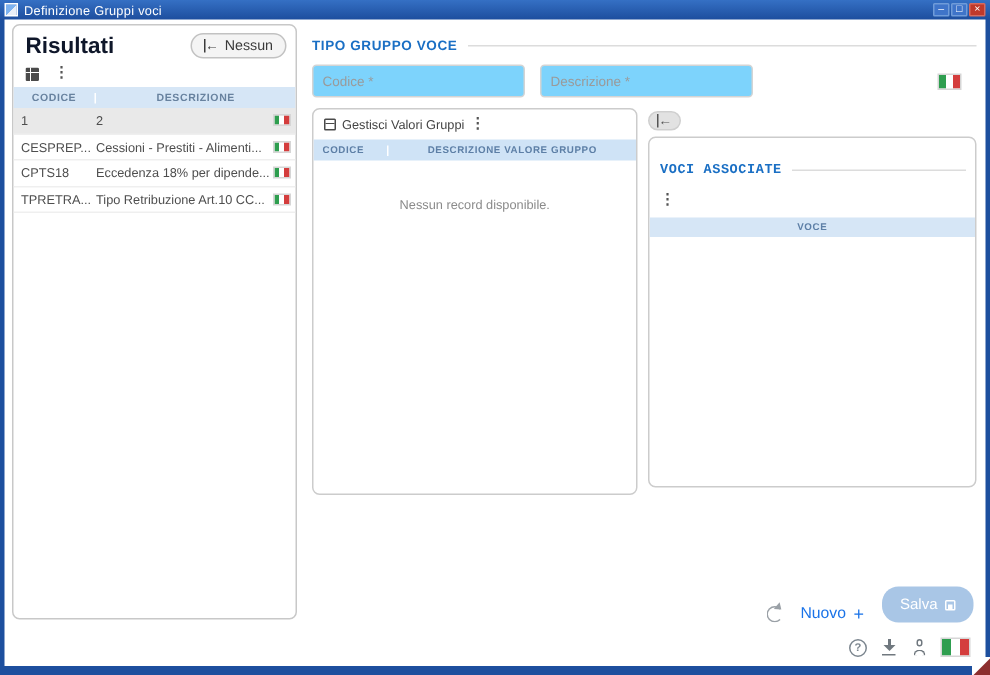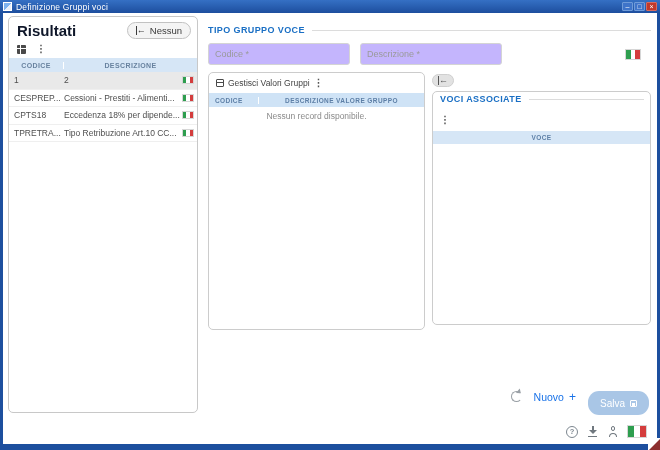--- a/index.html
+++ b/index.html
@@ -67,49 +67,49 @@
   .flag.xl{ width:20px; height:13px; }
 
   
   .main-area{ position:absolute; left:201px; top:3px; right:4px; bottom:3px; }
 
   .sec-header{ display:flex; align-items:center; gap:7px; margin:9px 2px 0 4px; }
   .sec-title{ color:#1a6fc4; font-weight:bold; font-size:9px; letter-spacing:.4px; white-space:nowrap; }
   .sec-line{ flex:1; height:1px; background:#dcdcdc; }
 
   .fields-row{ display:flex; align-items:center; gap:10px; margin:8px 2px 0 4px; }
-  .field{ width:142px; height:22px; background:#c4b5fd; border:1px solid #d4d4d4; border-radius:3px;
+  .field{ width:142px; height:22px; background:#7dd3fc; border:1px solid #d4d4d4; border-radius:3px;
     display:flex; align-items:center; padding:0 6px; }
   .field input{ width:100%; border:none; outline:none; background:transparent;
     font-family:"Liberation Sans",sans-serif; font-size:9px; color:#555; }
   .field input::placeholder{ color:#9a9a9a; }
   .fields-row .flag{ margin-left:auto; margin-right:10px; }
 
   .panels-row{ display:flex; gap:7px; margin:7px 2px 0 4px; height:258px; }
 
   .valori-panel{ width:217px; border:1px solid #ccc; border-radius:5px; background:#fff; overflow:hidden; }
   .valori-toolbar{ display:flex; align-items:center; gap:4px; padding:5px 7px; }
   .link-btn{ display:inline-flex; align-items:center; gap:4px; font-size:8.5px; color:#444; cursor:pointer; }
   .edit-grid-icon{ width:8px; height:8px; border:1.2px solid #4a4a4a; border-radius:1px;
     background-image:linear-gradient(to bottom, transparent 2px, #4a4a4a 2px, #4a4a4a 3px, transparent 3px); }
   .thead.valori{ font-size:6.5px; height:14px; color:#5d7fa6; background:#cfe3f6; }
   .thead.valori .c1{ width:50px; text-align:left; padding-left:6px; }
-  .empty-text{ text-align:center; font-size:8.5px; color:#8a8a8a; margin-top:4px; }
+  .empty-text{ text-align:center; font-size:8.5px; color:#8a8a8a; margin-top:24px; }
 
   .right-col{ flex:1; display:flex; flex-direction:column; }
   .collapse-mini{ width:22px; height:13px; margin:2px 0 4px 0; display:inline-flex; align-items:center; justify-content:center;
     background:#e2e2e2; border:1px solid #cfcfcf; border-radius:8px; font-size:8px; color:#555; cursor:pointer; }
   .voci-panel{ flex:1; border:1px solid #ccc; border-radius:5px; background:#fff; overflow:hidden;
     display:flex; flex-direction:column; margin-bottom:5px; }
-  .voci-panel .sec-header{ margin:2px 6px 0 7px; }
+  .voci-panel .sec-header{ margin:16px 6px 0 7px;font-family:Liberation Mono, monospace; }
   .voci-kebab-row{ padding:5px 7px 4px 7px; }
   .thead.voce{ font-size:6.5px; height:13px; color:#5d7fa6; background:#d6e6f6; justify-content:center; }
 
   
-  .main-footer{ position:absolute; right:4px; bottom:26px; display:flex; align-items:flex-start; gap:12px; }
+  .main-footer{ position:absolute; right:4px; bottom:26px; display:flex; align-items:flex-end; gap:12px; }
   .refresh-icon{ position:relative; width:11px; height:11px; cursor:pointer; }
   .refresh-icon::before{ content:""; position:absolute; inset:0; border:1.5px solid #9aa0a6; border-radius:50%;
     border-right-color:transparent; }
   .refresh-icon::after{ content:""; position:absolute; right:-2px; top:-1px; border:3px solid transparent;
     border-left:4px solid #9aa0a6; transform:rotate(40deg); }
   .nuovo-btn{ display:inline-flex; align-items:center; gap:5px; color:#1a73e8; font-size:10.5px; cursor:pointer; }
   .nuovo-plus{ font-size:12px; line-height:1; }
   .salva-btn{ display:inline-flex; align-items:center; justify-content:center; gap:5px;
     min-width:56px; height:21px; padding:12px 12px; border-radius:11px;
     background:#a9c6e6; color:#fff; font-size:10px; border:none; cursor:default; }

